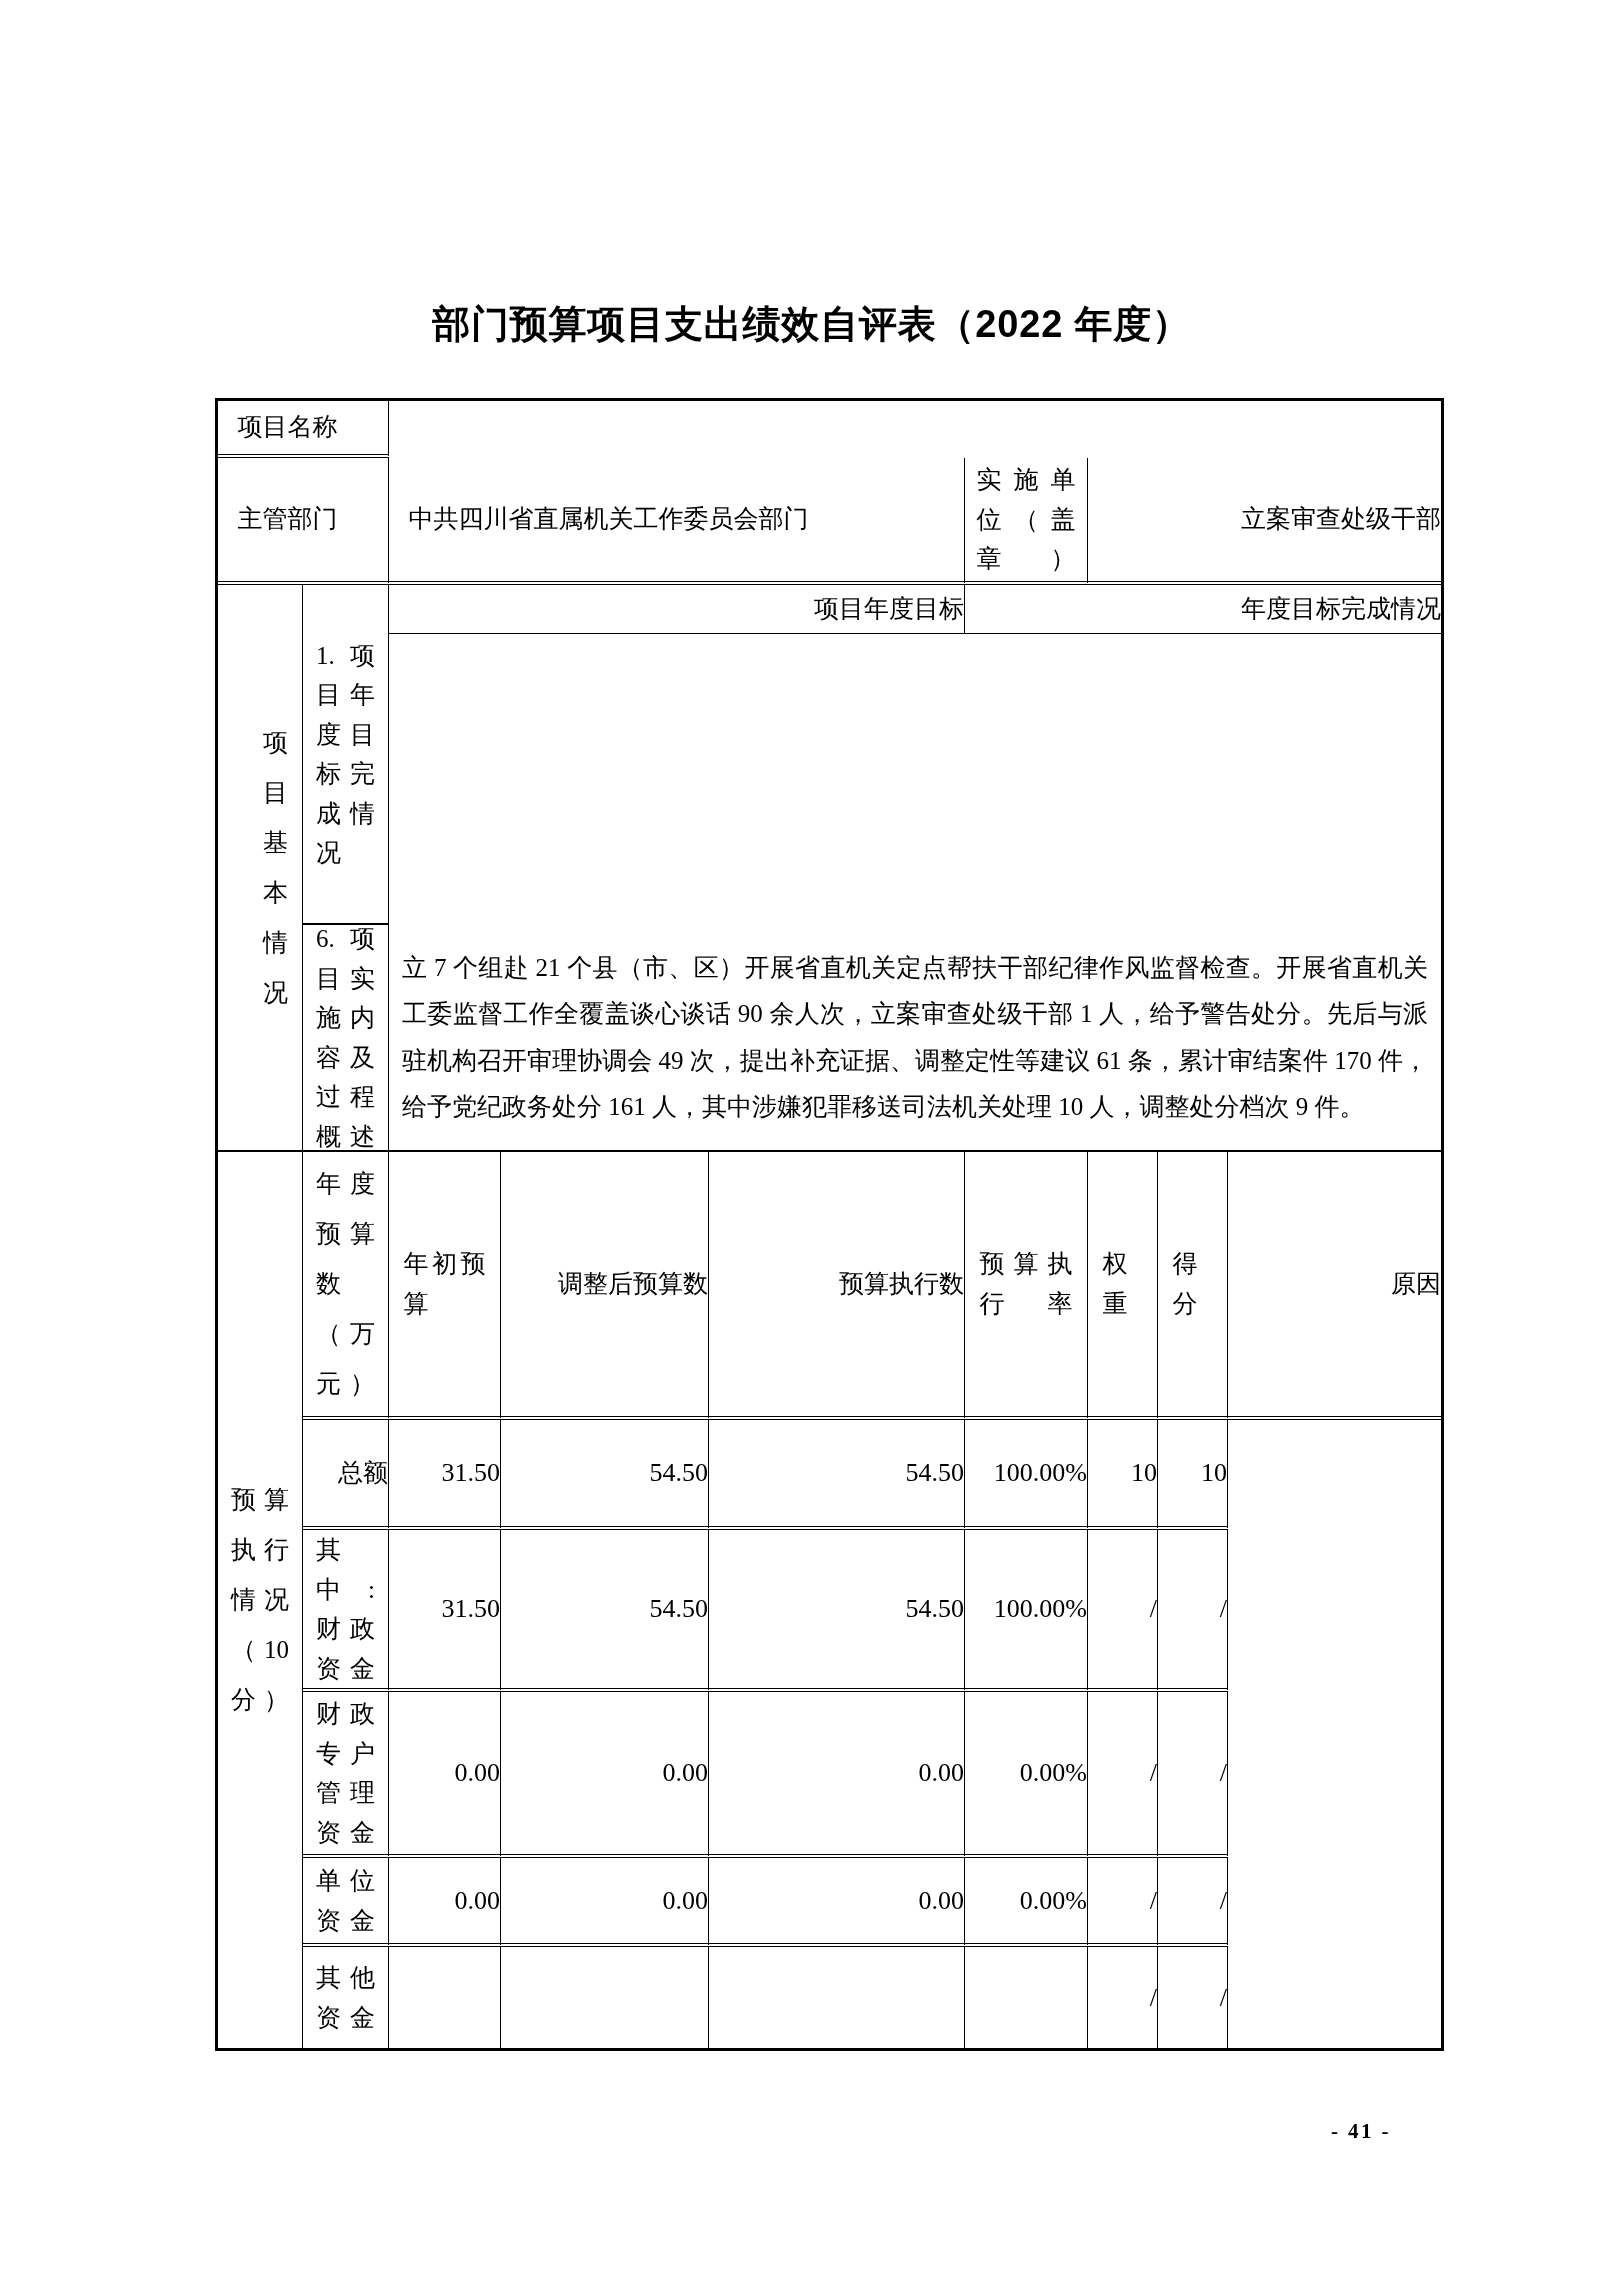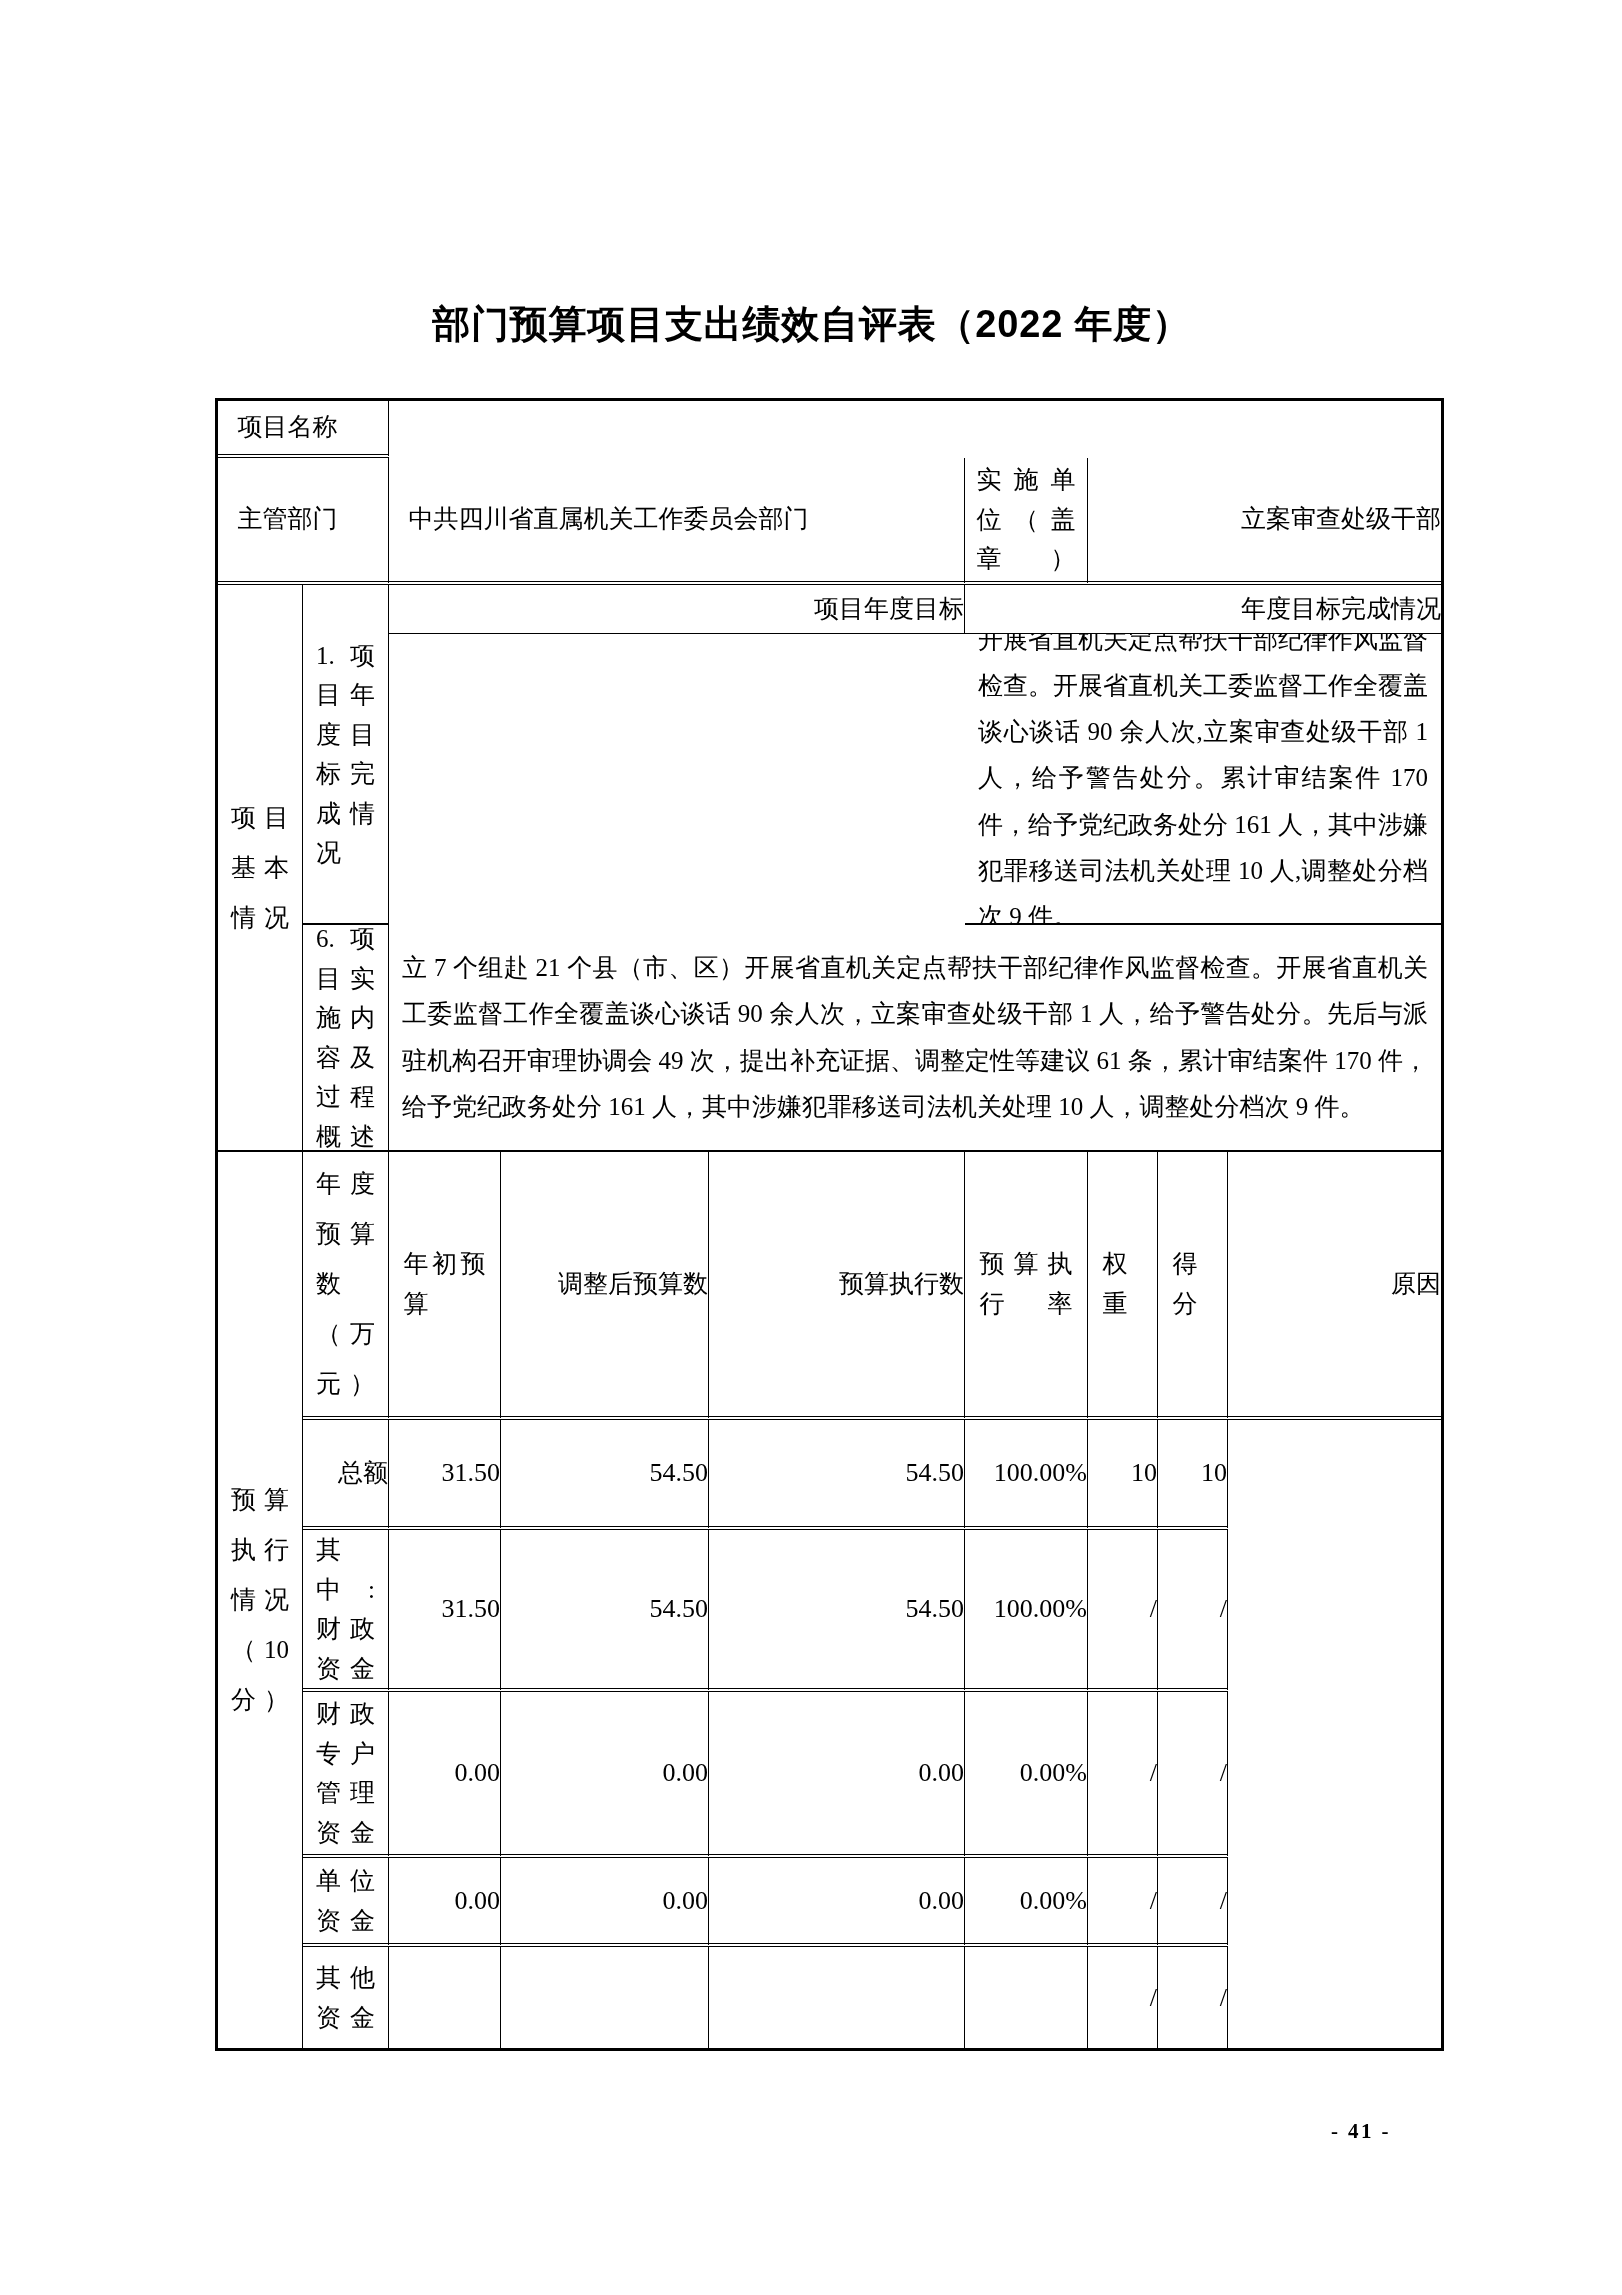--- a/index.html
+++ b/index.html
@@ -101,41 +101,38 @@
 
     <div class="cell left bb-double" style="grid-column:1/3;grid-row:2/3;">主管部门</div>
     <div class="cell left bb-double" style="grid-column:3/6;grid-row:2/3;">中共四川省直属机关工作委员会部门</div>
     <div class="cell bb-double" style="grid-column:6/7;grid-row:2/3;">
       <span class="implabel">实施单
 位（盖
 章）</span>
     </div>
     <div class="cell bb-double no-right" style="grid-column:7/10;grid-row:2/3;">立案审查处级干部</div>
 
-    <div class="cell bb-thick" style="grid-column:1/2;grid-row:3/6;">
+    <div class="cell bb-thick" style="grid-column:1/2;grid-row:3/6;padding-left:32px;">
       <span class="vlabel">项目
 基本
 情况</span>
     </div>
 
     <div class="cell bb-thick" style="grid-column:2/3;grid-row:3/5;">
       <span class="vlabel tight">1.项
 目年
 度目
 标完
 成情
 况</span>
     </div>
 
     <div class="cell" style="grid-column:3/6;grid-row:3/4;">项目年度目标</div>
     <div class="cell no-right" style="grid-column:6/10;grid-row:3/4;">年度目标完成情况</div>
 
-    <div class="cell para bb-thick no-right" style="grid-column:6/10;grid-row:4/5;">
-      <div class="ptxt">开展省直机关定点帮扶干部纪律作风监督检查。开展省直机关工委监督工作全覆盖谈心谈话 90 余人次,立案审查处级干部 1 人，给予警告处分。累计审结案件 170 件，给予党纪政务处分 161 人，其中涉嫌犯罪移送司法机关处理 10 人,调整处分档次 9 件。</div>
-    </div>
 
     <div class="cell bb-thick" style="grid-column:2/3;grid-row:5/6;">
       <span class="vlabel tight">6.项
 目实
 施内
 容及
 过程
 概述</span>
     </div>
     <div class="cell para bb-thick no-right" style="grid-column:3/10;grid-row:5/6;">

